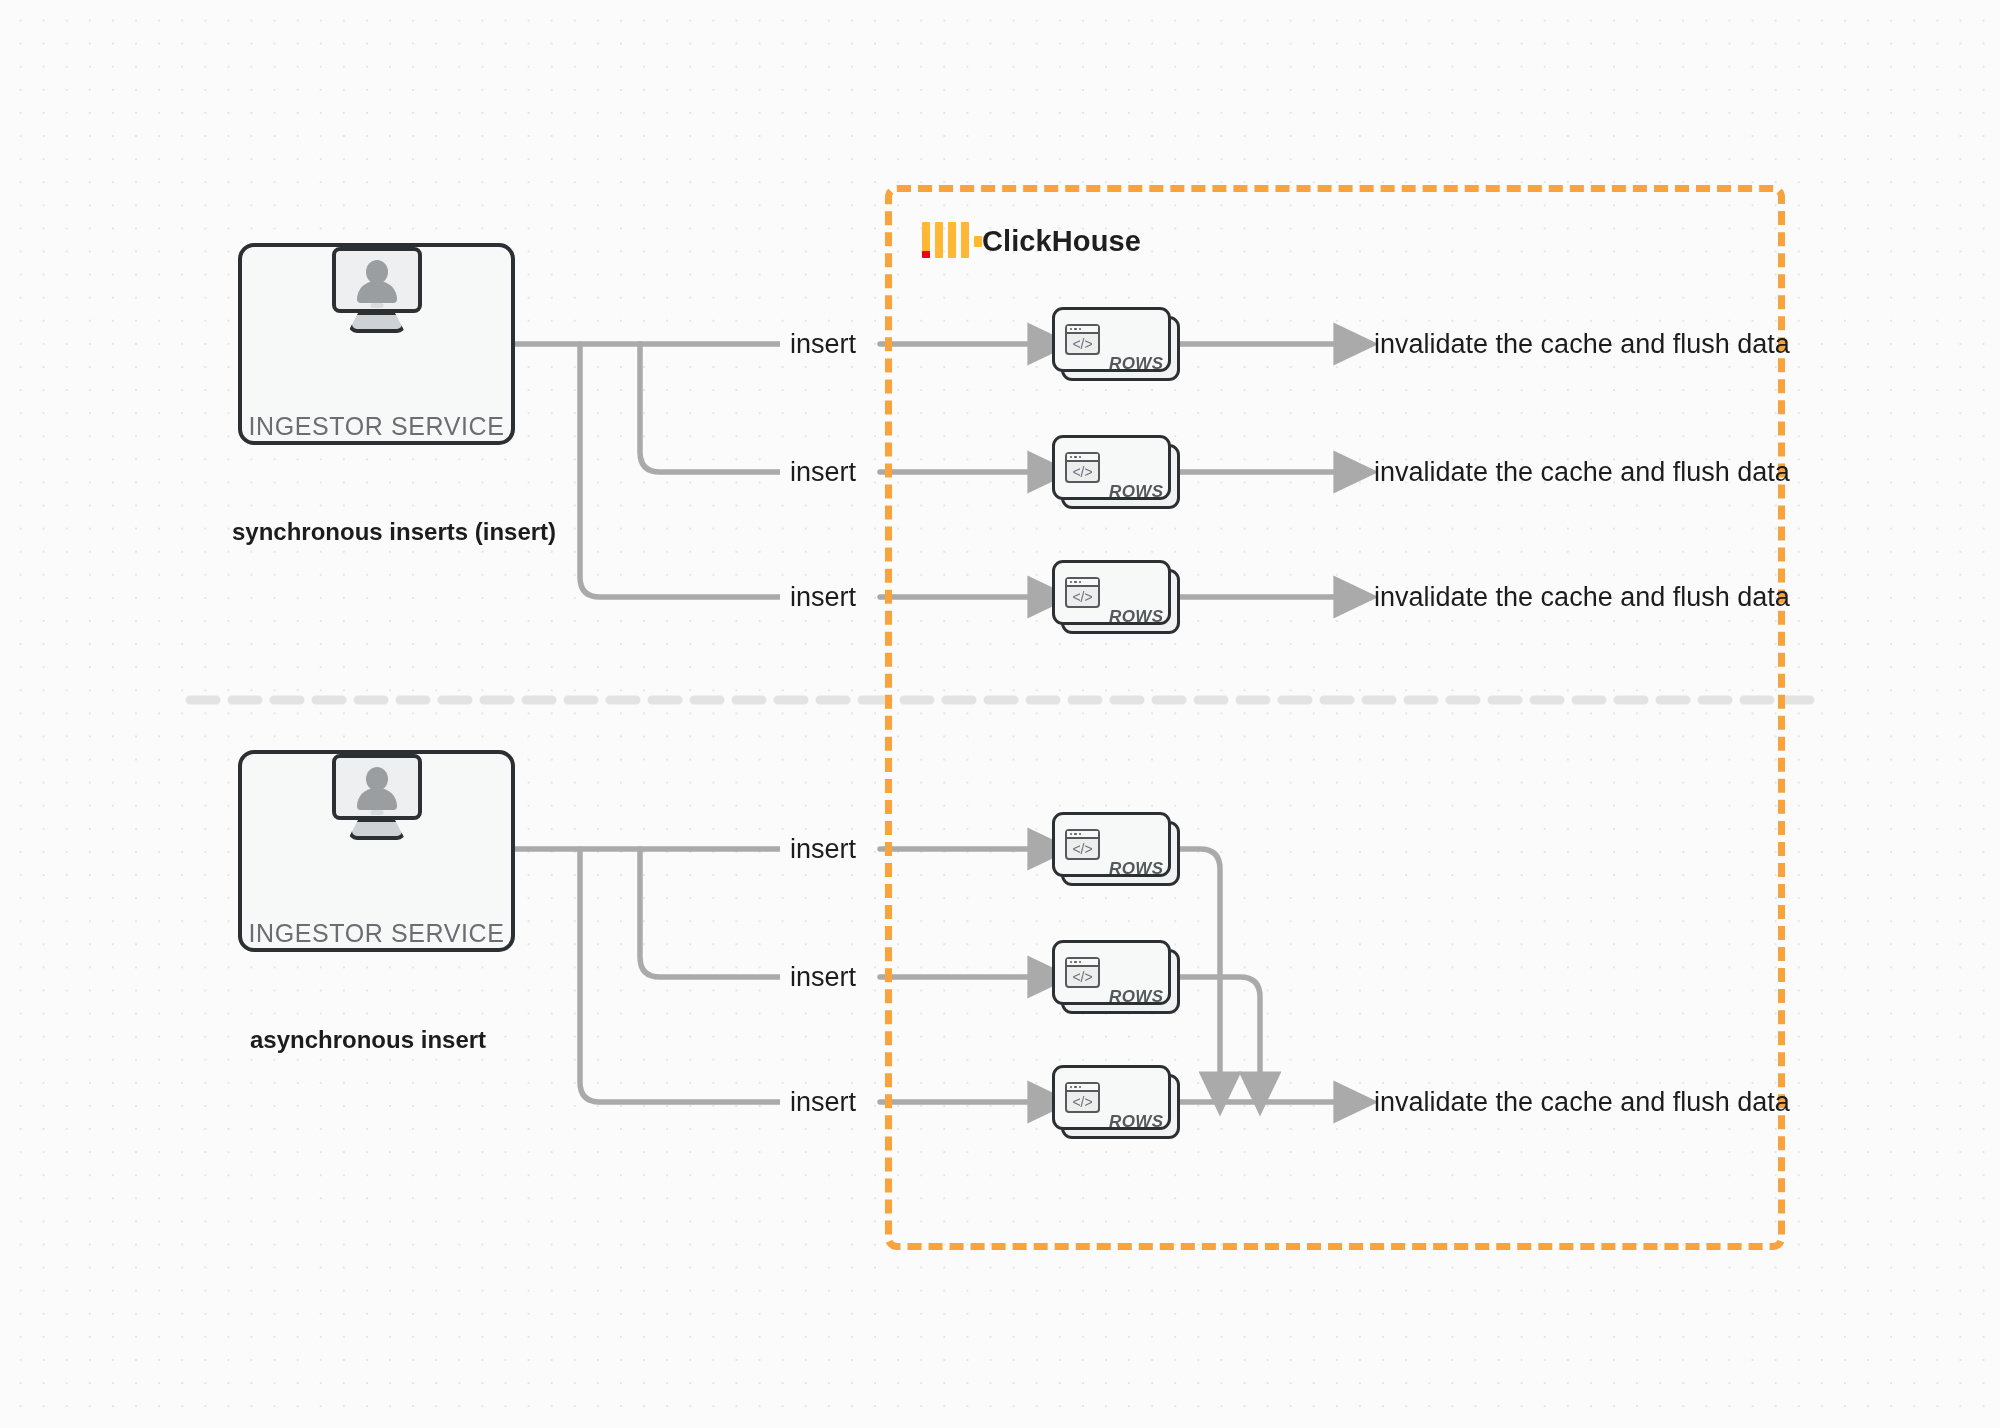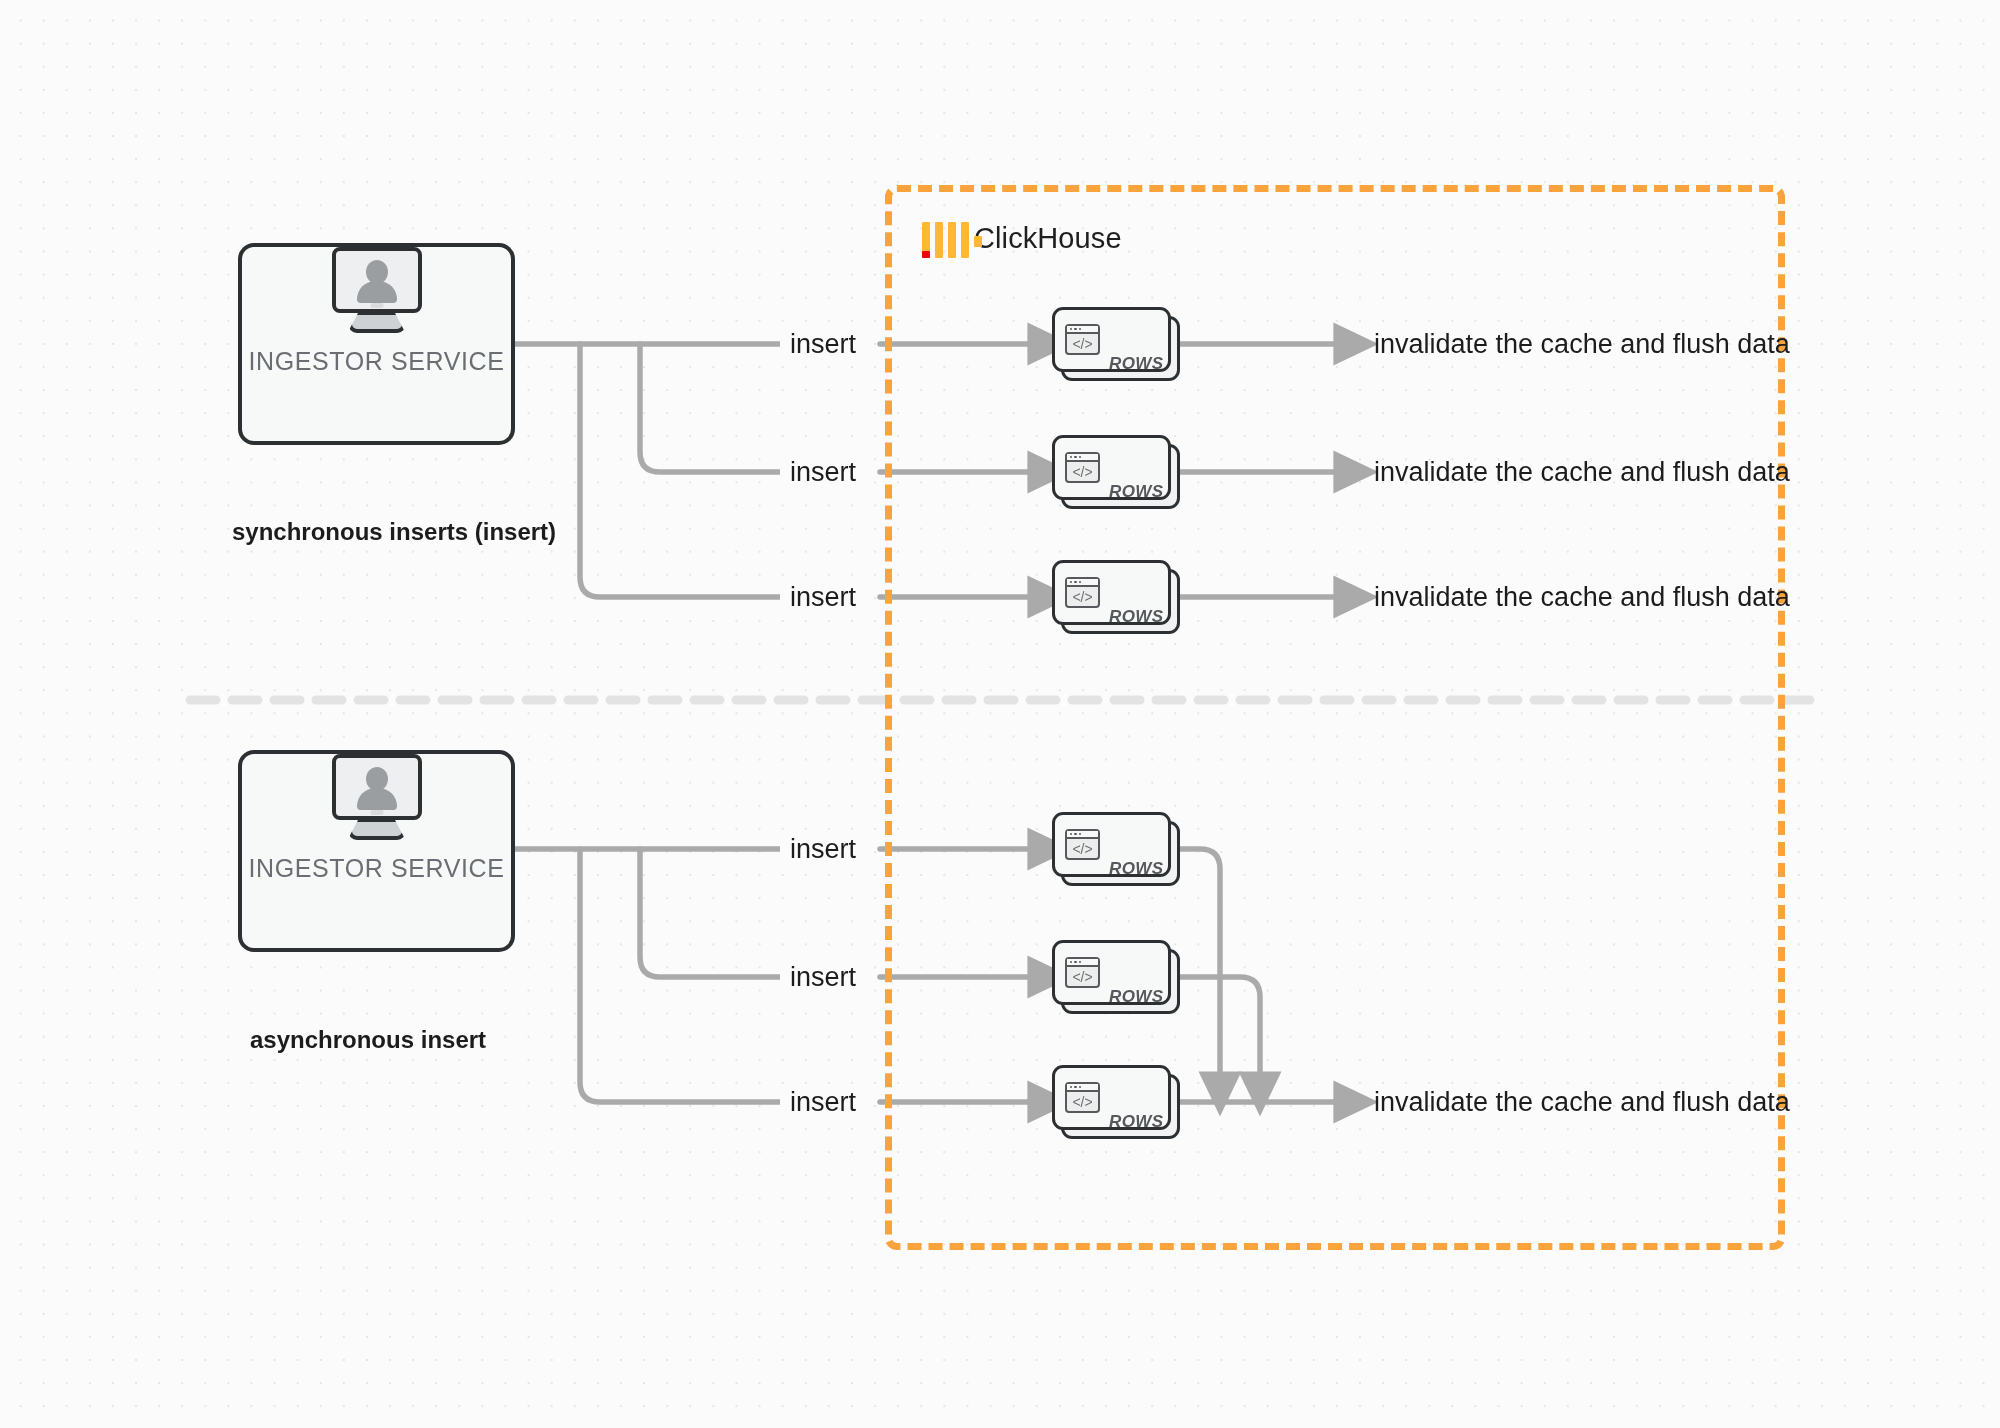--- a/index.html
+++ b/index.html
@@ -36,22 +36,23 @@
     height: 1065px;
     border: 7px dashed #f9a33c;
     border-radius: 12px;
     box-sizing: border-box;
   }
   .ch-logo-wrap {
     position: absolute;
     left: 922px;
     top: 222px;
     display: flex;
-    align-items: flex-start;
-    gap: 0;
+    align-items: flex-end;
+    gap: 8px;
+    font-weight: bold;
   }
   .ch-logo {
     position: relative;
     width: 52px;
     height: 36px;
   }
   .ch-logo .bar {
     position: absolute;
     top: 0;
     width: 8px;
@@ -93,21 +94,21 @@
     position: absolute;
     width: 277px;
     height: 202px;
     background: #f7f8f8;
     border: 4px solid #2d3033;
     border-radius: 16px;
     box-sizing: border-box;
     display: flex;
     flex-direction: column;
     align-items: center;
-    justify-content: flex-start;
+    justify-content: space-between;
   }
   .service-box.sync  { left: 238px; top: 243px; }
   .service-box.async { left: 238px; top: 750px; }
 
   .monitor {
     position: relative;
     width: 98px;
     height: 86px;
     margin-bottom: 14px;
   }

